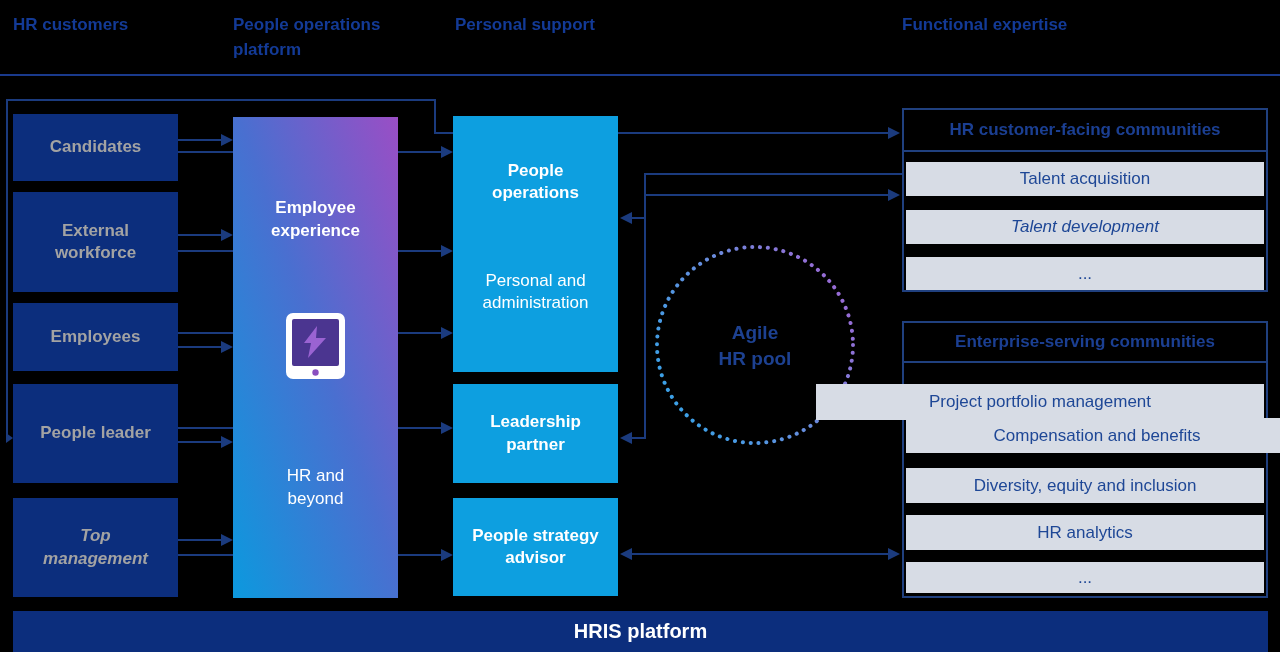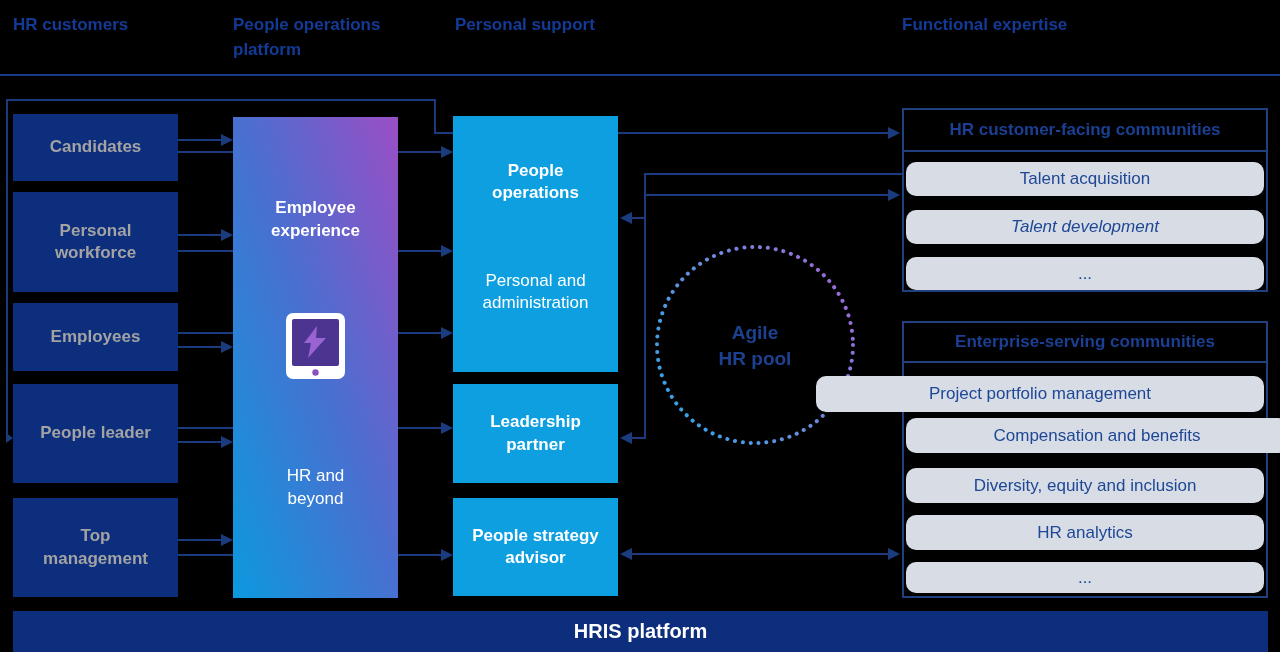--- a/index.html
+++ b/index.html
@@ -41,21 +41,21 @@
     position:absolute; left:902px; width:366px; border:2px solid #20407f;
     box-sizing:border-box; z-index:2;
   }
   .community-header {
     color:#1b3f92; font-weight:bold; font-size:17px; display:flex;
     align-items:center; justify-content:center; text-align:left;
     border-bottom:2px solid #20407f; box-sizing:border-box;
   }
   .community-row {
     position:absolute; background:#d7dce5; color:#1e4796; font-size:17px;
-    display:flex; align-items:center; justify-content:center; text-align:center; z-index:3;border-radius:10px;
+    display:flex; align-items:center; justify-content:center; text-align:center; z-index:3;
   }
 
   .pool-label {
     position:absolute; left:655px; top:320px; width:200px; text-align:center;
     color:#1d4191; font-weight:bold; font-size:19px; line-height:1.35;
     white-space:pre-line; z-index:2;
   }
 
   .hris-bar {
     position:absolute; left:13px; top:611px; width:1255px; height:41px; background:#0c2e7d;
@@ -123,25 +123,25 @@
       <polygon points="888,189 900,195 888,201"></polygon>
       <polygon points="632,212 620,218 632,224"></polygon>
       <polygon points="632,432 620,438 632,444"></polygon>
       <polygon points="632,548 620,554 632,560"></polygon>
       <polygon points="888,548 900,554 888,560"></polygon>
     </g>
     <circle cx="755" cy="345" r="98" fill="none" stroke="url(#poolGrad)" stroke-width="4" stroke-dasharray="0.1 7.8" stroke-linecap="round"></circle>
   </svg>
 
   <div class="navy-box" style="top:114px;height:67px;">Candidates</div>
-  <div class="navy-box" style="top:192px;height:100px;">Personal
+  <div class="navy-box" style="top:192px;height:100px;">External
 workforce</div>
   <div class="navy-box" style="top:303px;height:68px;">Employees</div>
   <div class="navy-box" style="top:384px;height:99px;">People leader</div>
-  <div class="navy-box" style="top:498px;height:99px;">Top
+  <div class="navy-box" style="top:498px;height:99px;font-style:italic;">Top
 management</div>
 
   <div class="gradient-box">
     <div class="gb-title">Employee
 experience</div>
     <svg class="gb-icon" viewBox="0 0 59 66">
       <rect x="0" y="0" width="59" height="66" rx="7" fill="#ffffff"></rect>
       <rect x="6" y="6" width="47" height="47" rx="2" fill="#4b3590"></rect>
       <circle cx="29.5" cy="59.5" r="3.2" fill="#8a4fc0"></circle>
       <polygon points="31,13 18,30 25,30 22,45 40,25 30,25" fill="#9a63d2"></polygon>
@@ -167,21 +167,21 @@
   <div class="community" style="top:108px;height:184px;">
     <div class="community-header" style="height:42px;">HR customer-facing communities</div>
   </div>
   <div class="community-row" style="left:906px;width:358px;top:162px;height:34px;">Talent acquisition</div>
   <div class="community-row" style="left:906px;width:358px;top:210px;height:34px;font-style:italic;">Talent development</div>
   <div class="community-row" style="left:906px;width:358px;top:257px;height:33px;">...</div>
 
   <div class="community" style="top:321px;height:277px;">
     <div class="community-header" style="height:40px;">Enterprise-serving communities</div>
   </div>
-  <div class="community-row" style="left:816px;width:448px;top:376px;height:36px;">Project portfolio management</div>
+  <div class="community-row" style="left:816px;width:448px;top:384px;height:36px;">Project portfolio management</div>
   <div class="community-row" style="left:906px;width:382px;top:418px;height:35px;">Compensation and benefits</div>
   <div class="community-row" style="left:906px;width:358px;top:515px;height:35px;">HR analytics</div>
   <div class="community-row" style="left:906px;width:358px;top:468px;height:35px;">Diversity, equity and inclusion</div>
   <div class="community-row" style="left:906px;width:358px;top:562px;height:31px;">...</div>
 
   <div class="hris-bar">HRIS platform</div>
 
 </div>
 
 </body></html>

